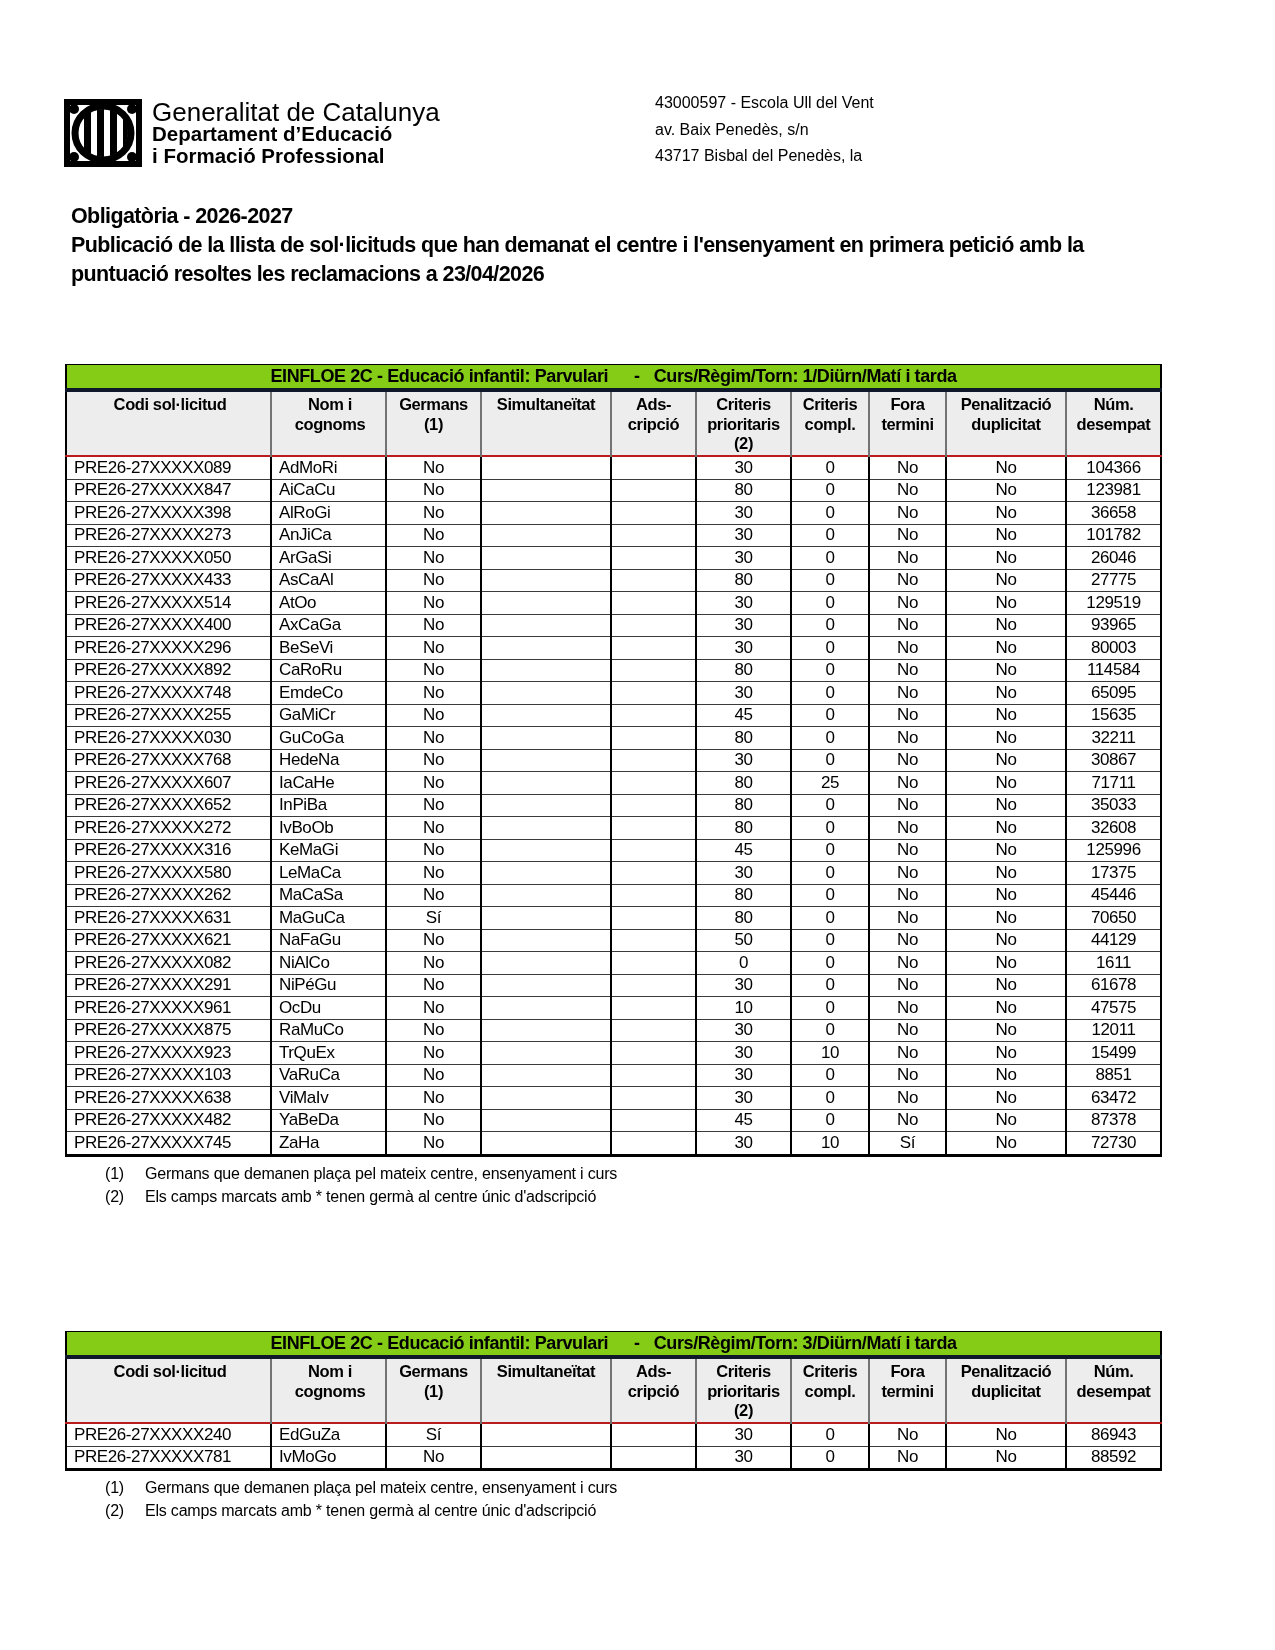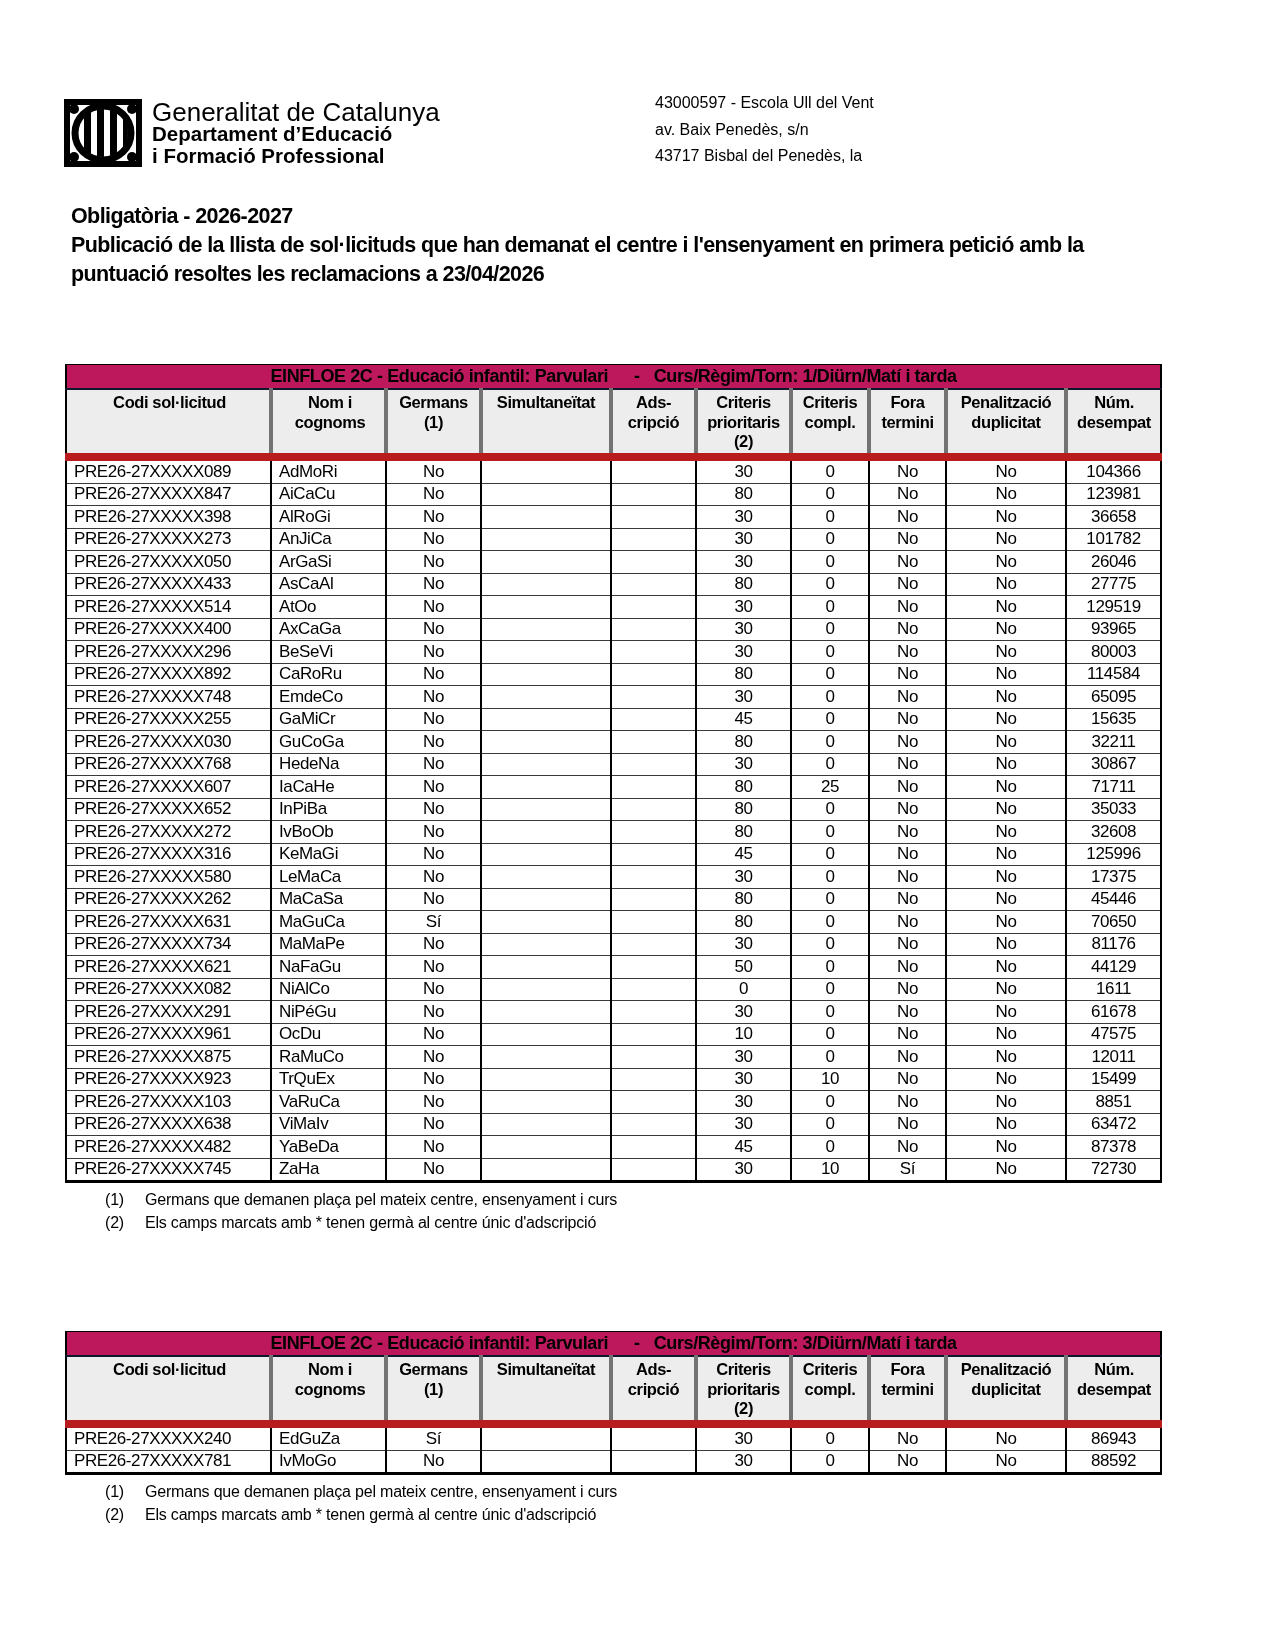--- a/index.html
+++ b/index.html
@@ -17,33 +17,33 @@
   .doc-title{position:absolute;left:71px;top:202px;width:1050px;
     font-size:21.5px;font-weight:bold;letter-spacing:-0.6px;line-height:29px;}
   .doc-title p{margin:0;}
   
   .tbl-block{position:absolute;left:65px;width:1095px;}
   .tbl-block.t0{top:364px;}
   .tbl-block.t1{top:1331px;}
   table.list{border-collapse:collapse;width:1095px;table-layout:fixed;
     border:2px solid #000;border-bottom:3px solid #000;border-top:1px solid #000;}
   th,td{letter-spacing:-0.4px;overflow:hidden;}
-  th.ttl{background:#be185d;font-size:18px;font-weight:bold;height:23px;
-    text-align:center;border-bottom:2px solid #0f172a;padding:0;}
+  th.ttl{background:#84cc16;font-size:18px;font-weight:bold;height:23px;
+    text-align:center;border-bottom:4px solid #0f172a;padding:0;}
   th.ttl .sep{margin:0 14px 0 26px;}
   th.col{background:#ededed;font-size:16.5px;font-weight:bold;vertical-align:top;
     white-space:pre-line;line-height:19.5px;height:60px;padding:3px 4px 0 4px;
-    text-align:center;border-left:4px solid #737373;}
+    text-align:center;border-left:2px solid #737373;}
   th.col.al{text-align:center;padding-left:7px;}
   th.col:first-child{border-left:none;}
   tbody td{font-size:17px;height:21.5px;line-height:20px;padding:0 5px;
     text-align:center;border-left:2px solid #000;border-top:1px solid #3a3a3a;
     background:#fff;}
   tbody td:first-child{border-left:none;}
-  tbody tr:first-child td{border-top:8px solid #b91c1c;}
+  tbody tr:first-child td{border-top:2px solid #b91c1c;}
   td.al{text-align:left;padding-left:7px;}
   
   .footnotes{margin-top:5px;font-size:16px;letter-spacing:-0.2px;}
   .fn{display:flex;line-height:23px;}
   .fn .num{width:40px;text-align:left;margin-left:40px;flex:0 0 auto;}
   .fn .txt{flex:1;}
 </style>
 </head>
 <body>
 
@@ -373,32 +373,20 @@
             <td>Sí</td>
             <td></td>
             <td></td>
             <td>80</td>
             <td>0</td>
             <td>No</td>
             <td>No</td>
             <td>70650</td>
           </tr>
           <tr>
-            <td class="al">PRE26-27XXXXX734</td>
-            <td class="al">MaMaPe</td>
-            <td>No</td>
-            <td></td>
-            <td></td>
-            <td>30</td>
-            <td>0</td>
-            <td>No</td>
-            <td>No</td>
-            <td>81176</td>
-          </tr>
-          <tr>
             <td class="al">PRE26-27XXXXX621</td>
             <td class="al">NaFaGu</td>
             <td>No</td>
             <td></td>
             <td></td>
             <td>50</td>
             <td>0</td>
             <td>No</td>
             <td>No</td>
             <td>44129</td>

